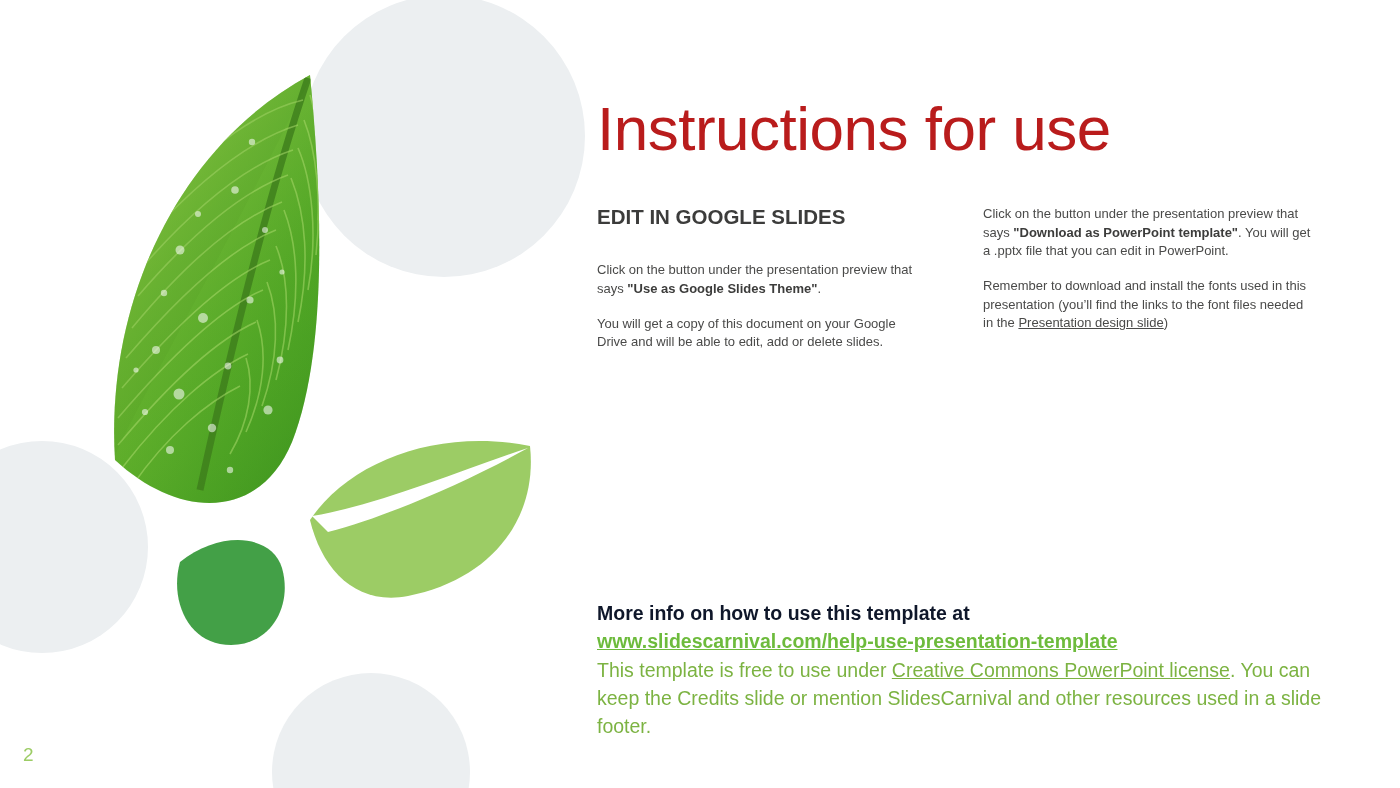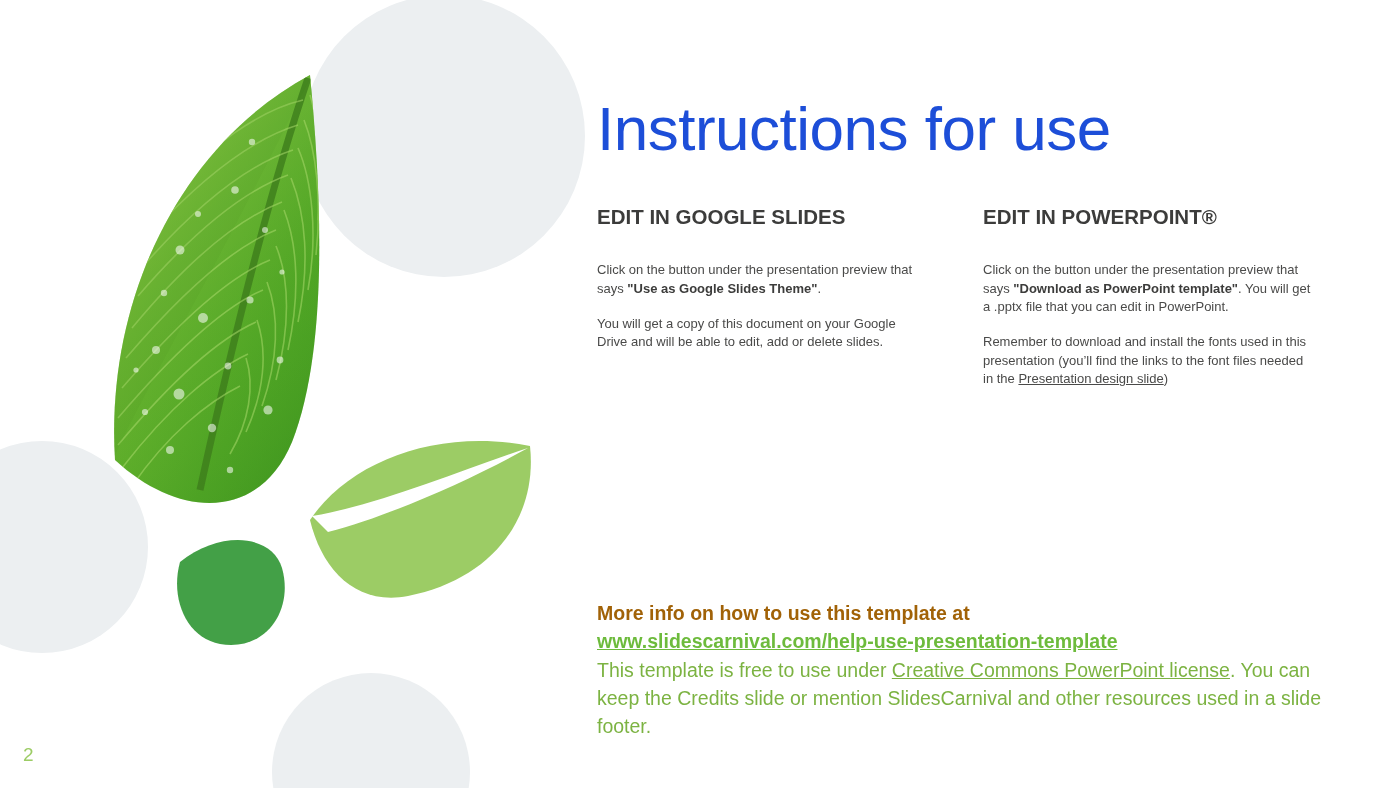--- a/index.html
+++ b/index.html
@@ -62,21 +62,21 @@
   
   .content {
     position: absolute;
     left: 597px;
     top: 96px;
     width: 730px;
   }
   .title {
     font-size: 62px;
     line-height: 1.05;
-    color: #1d4ed8;
+    color: #b91c1c;
     font-weight: 400;
     letter-spacing: -0.5px;
     margin: 0 0 44px 0;
     white-space: nowrap;
   }
   .cols {
     display: flex;
     gap: 54px;
   }
   .col {
@@ -109,21 +109,21 @@
     left: 597px;
     top: 600px;
     width: 740px;
     color: #7cb342;
     font-size: 19.5px;
     line-height: 1.42;
   }
   .footer-block .green-bold {
     font-weight: bold;
     display: block;
-    color: #a16207;
+    color: #0f172a;
   }
   .footer-block a.green-link {
     color: #6dbb3c;
     text-decoration: underline;
     font-weight: bold;
   }
   .footer-block .line2 {
     display: block;
     margin-top: 2px;
     color: #7cb342;
@@ -243,21 +243,20 @@
 
     <div class="cols">
 
       <div class="col">
         <div class="col-heading">EDIT IN GOOGLE SLIDES</div>
         <p><span>Click on the button under the presentation preview that says </span><span class="b">"Use as Google Slides Theme"</span><span>.</span></p>
         <p>You will get a copy of this document on your Google Drive and will be able to edit, add or delete slides.</p>
       </div>
 
       <div class="col">
-        <div class="col-heading">EDIT IN POWERPOINT®</div>
         <p><span>Click on the button under the presentation preview that says </span><span class="b">"Download as PowerPoint template"</span><span>. You will get a .pptx file that you can edit in PowerPoint.</span></p>
         <p><span>Remember to download and install the fonts used in this presentation (you’ll find the links to the font files needed in the </span><span class="u">Presentation design slide</span><span>)</span></p>
       </div>
 
     </div>
   </div>
 
   <div class="footer-block">
     <span class="green-bold">More info on how to use this template at</span>
     <a class="green-link" href="#">www.slidescarnival.com/help-use-presentation-template</a>

